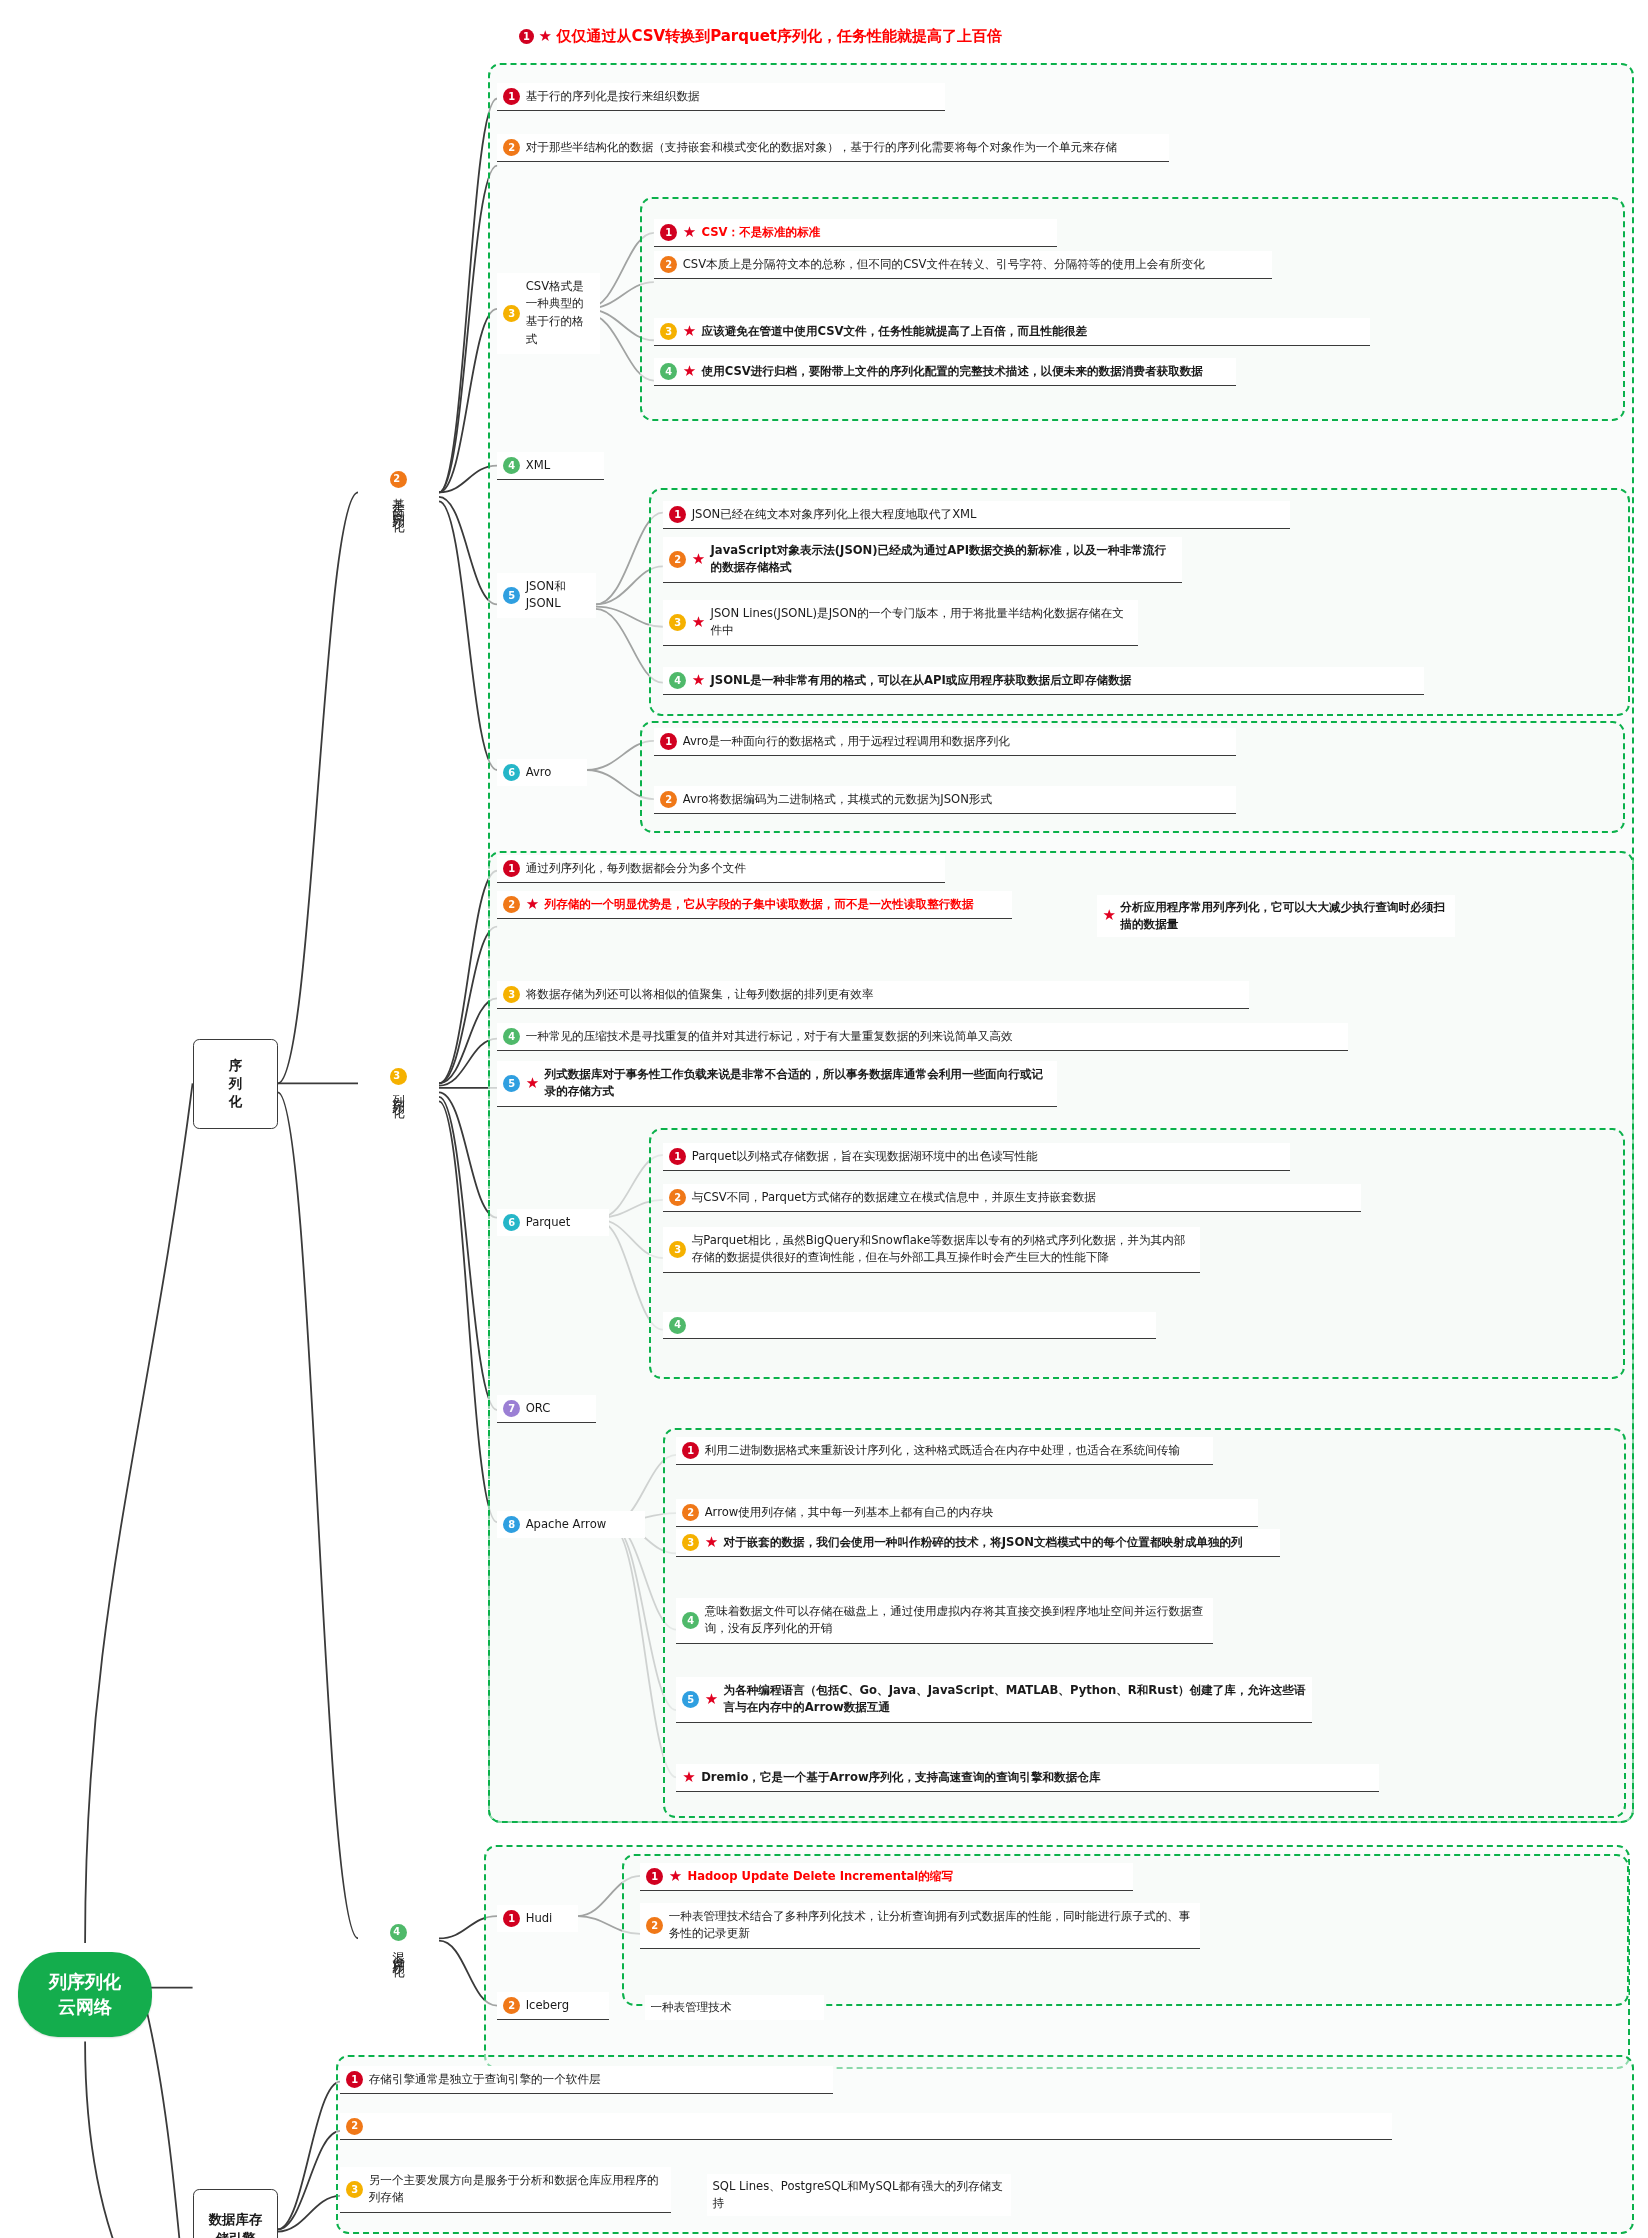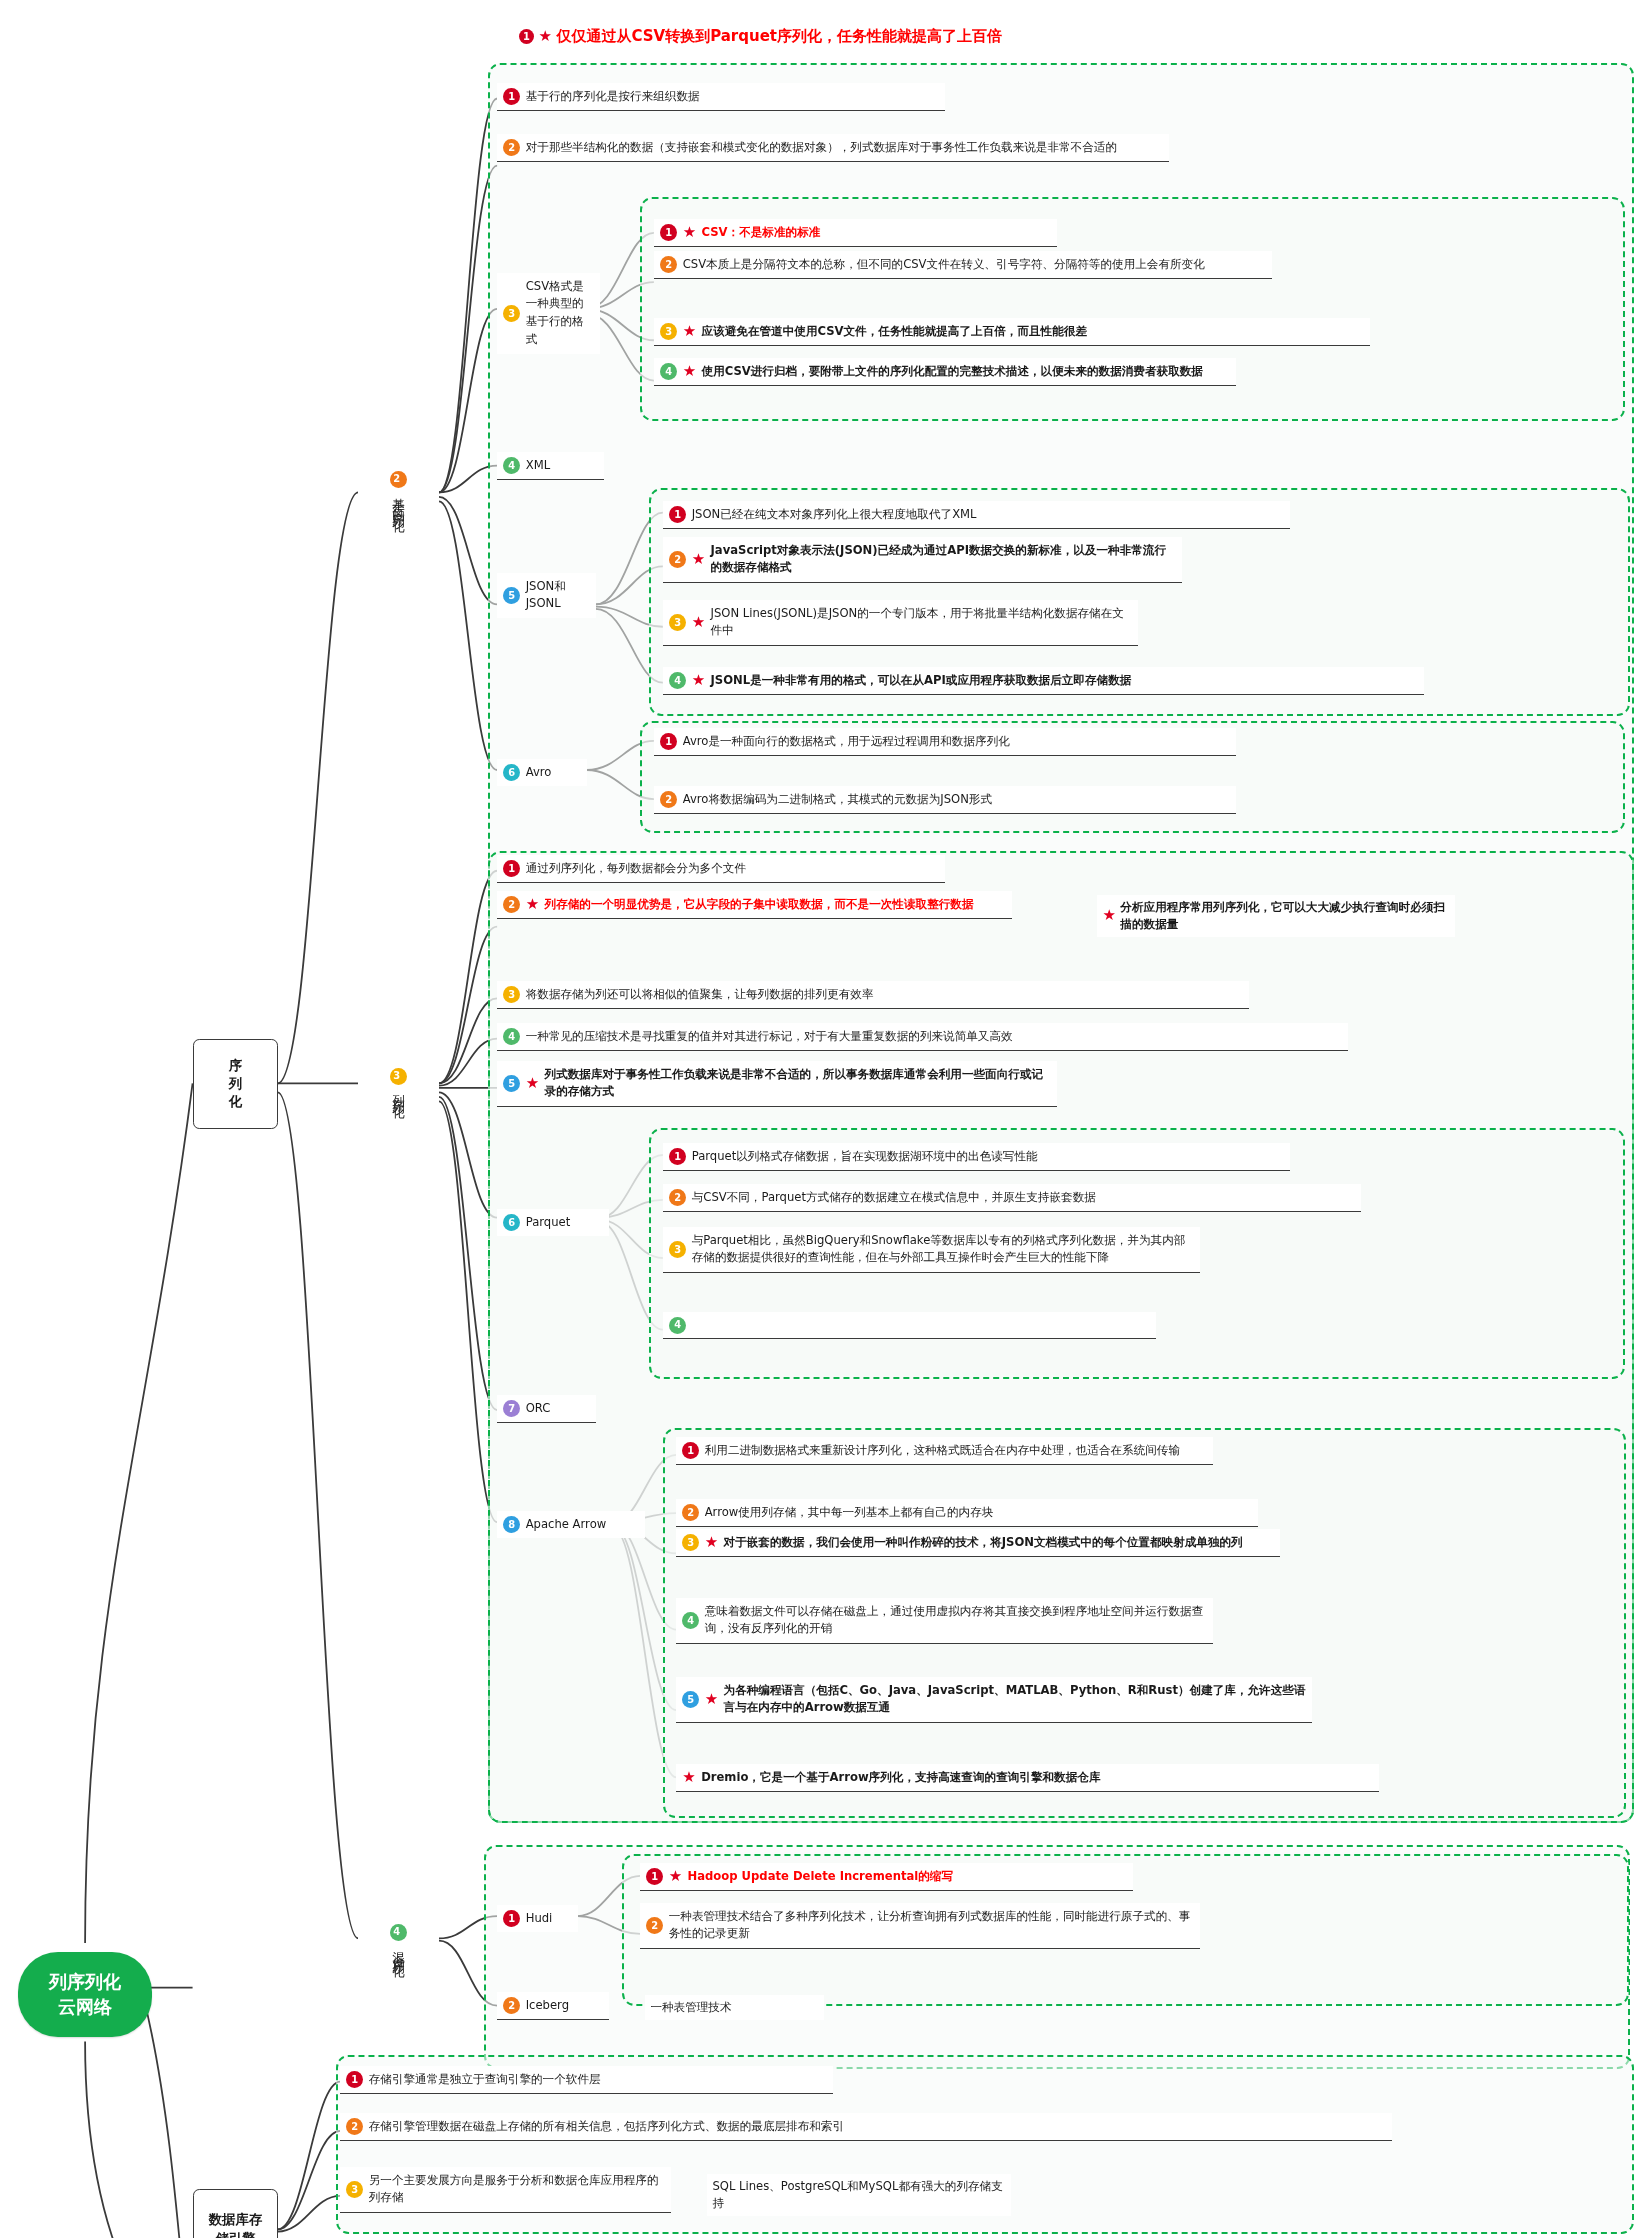--- a/index.html
+++ b/index.html
@@ -261,21 +261,21 @@
     <span>混合序列化</span>
   </div>
 
   <div class="node" style="position:absolute; left:497px; top:83px; width:448px;">
     <span class="badge b1">1</span>
     <span class="txt">基于行的序列化是按行来组织数据</span>
   </div>
 
   <div class="node" style="position:absolute; left:497px; top:134px; width:672px;">
     <span class="badge b2">2</span>
-    <span class="txt">对于那些半结构化的数据（支持嵌套和模式变化的数据对象），列式数据库对于事务性工作负载来说是非常不合适的</span>
+    <span class="txt">对于那些半结构化的数据（支持嵌套和模式变化的数据对象），基于行的序列化需要将每个对象作为一个单元来存储</span>
   </div>
 
   <div class="node noline" style="position:absolute; left:497px; top:273px; width:103px; background:#fff;">
     <span class="badge b3">3</span>
     <span class="txt">CSV格式是一种典型的基于行的格式</span>
   </div>
 
   <div class="node" style="position:absolute; left:654px; top:219px; width:403px;">
     <span class="badge b1">1</span>
     <span class="star">★</span>
@@ -443,21 +443,20 @@
   <div class="side-note" style="left:645px; top:1995px; width:179px;">
     <span>一种表管理技术</span>
   </div>
 
   <div class="node" style="position:absolute; left:340px; top:2066px; width:493px;">
     <span class="badge b1">1</span>
     <span class="txt">存储引擎通常是独立于查询引擎的一个软件层</span>
   </div>
   <div class="node" style="position:absolute; left:340px; top:2113px; width:1052px;">
     <span class="badge b2">2</span>
-    <span class="txt">存储引擎管理数据在磁盘上存储的所有相关信息，包括序列化方式、数据的最底层排布和索引</span>
   </div>
   <div class="node" style="position:absolute; left:340px; top:2167px; width:331px;">
     <span class="badge b3">3</span>
     <span class="txt">另一个主要发展方向是服务于分析和数据仓库应用程序的列存储</span>
   </div>
   <div class="side-note" style="left:707px; top:2174px; width:304px;">
     <span>SQL Lines、PostgreSQL和MySQL都有强大的列存储支持</span>
   </div>
 
 </div>

